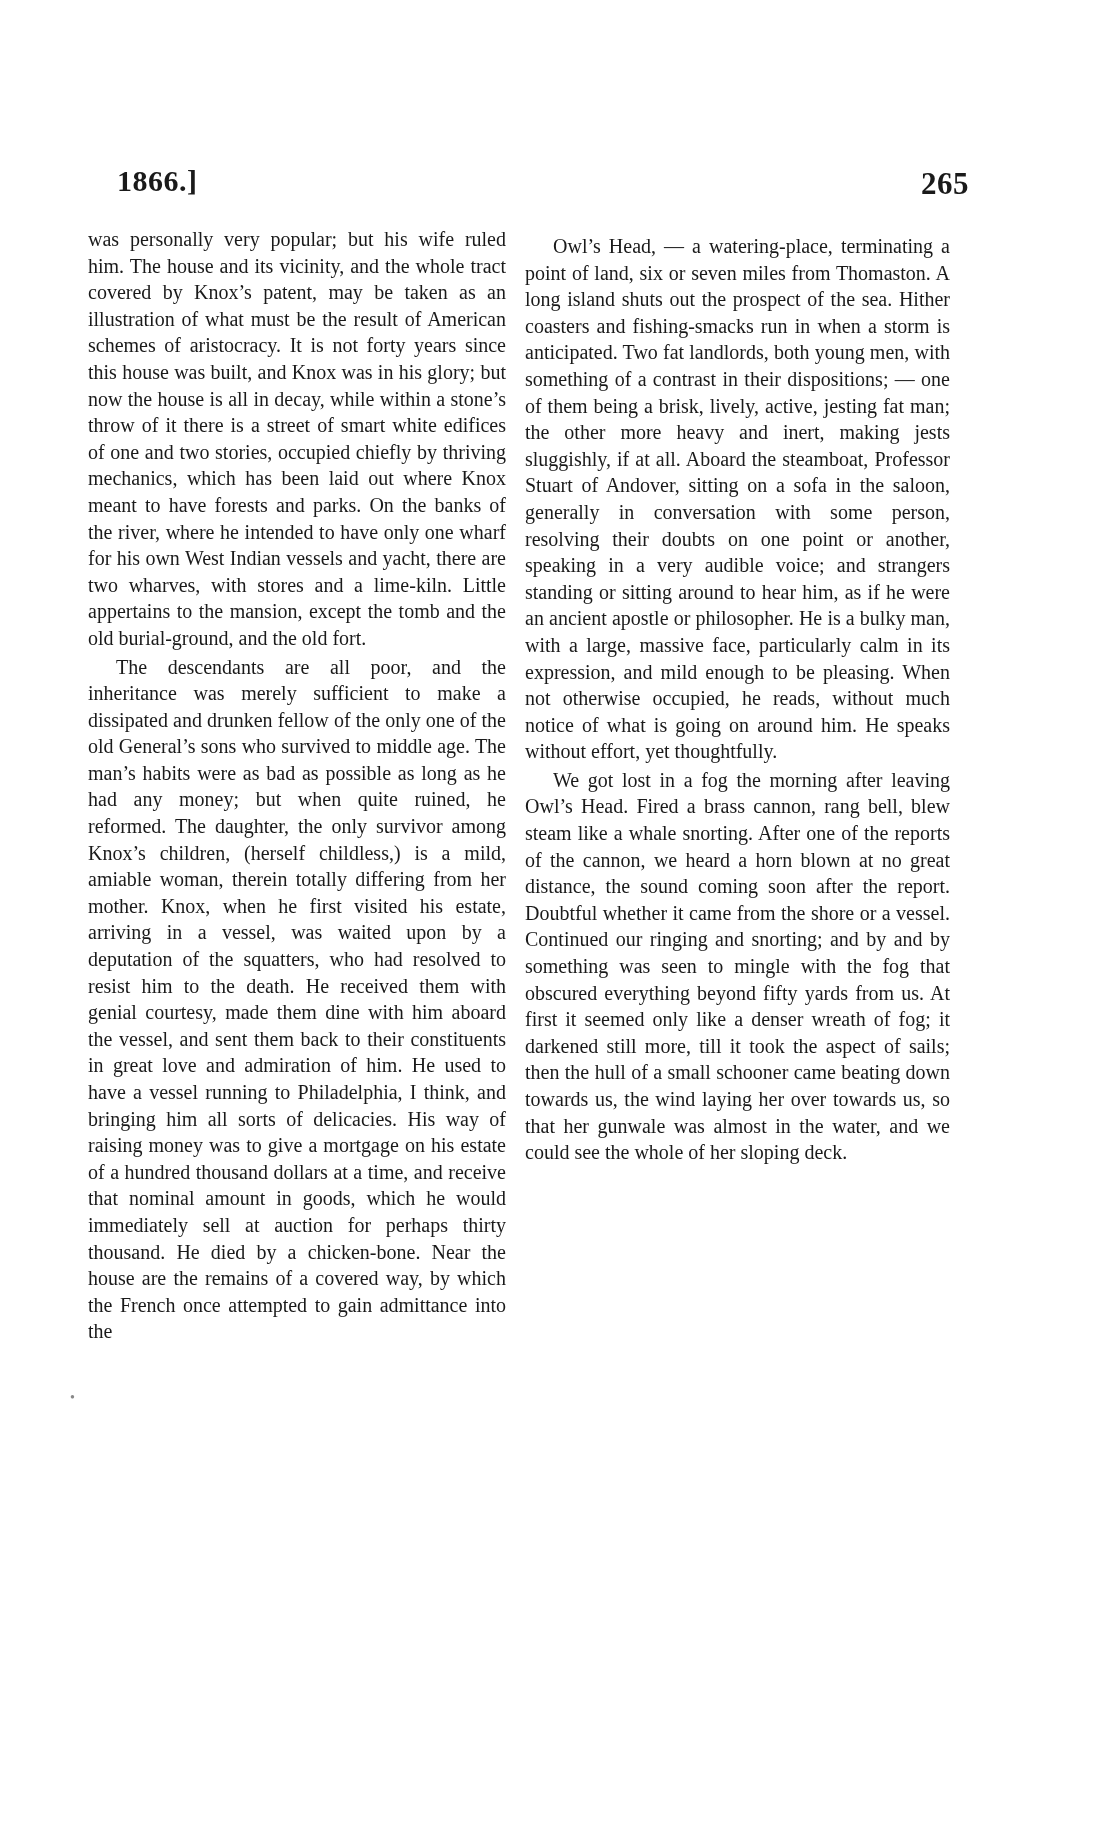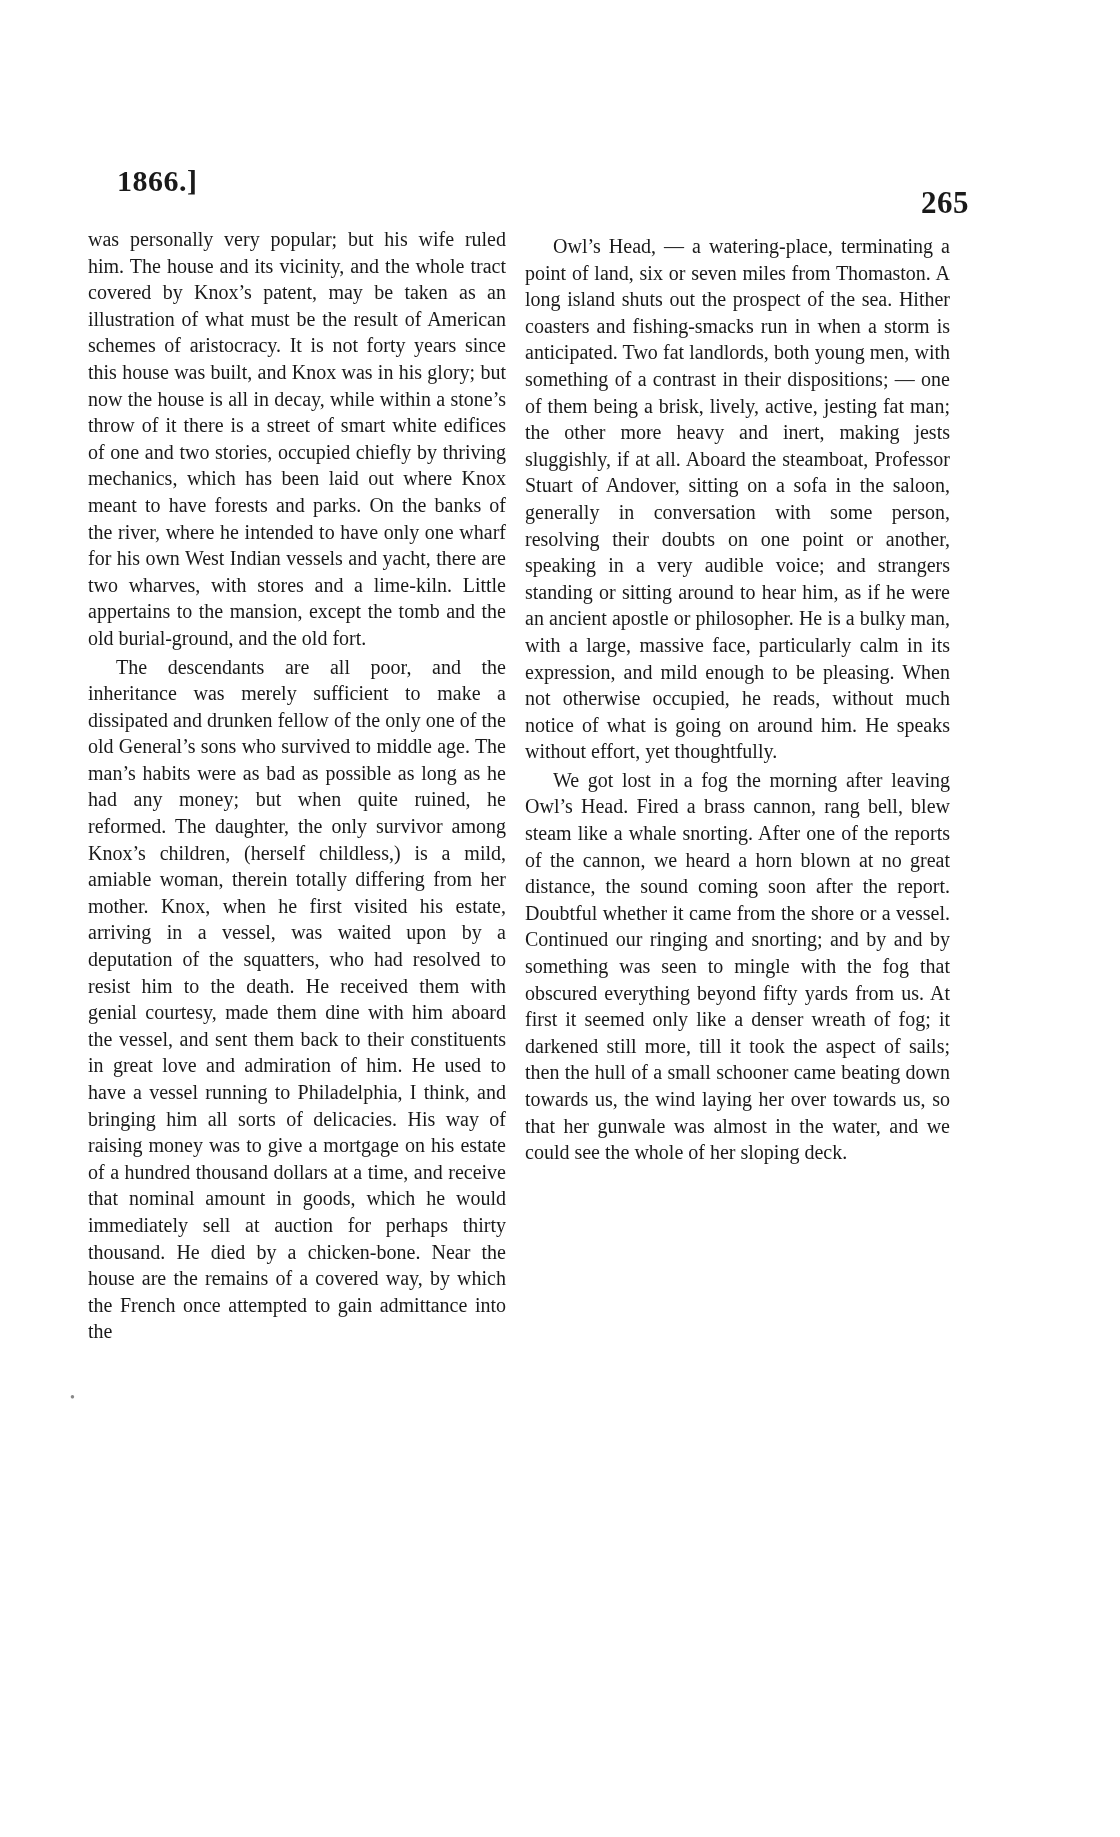--- a/index.html
+++ b/index.html
@@ -1,21 +1,21 @@
 <!DOCTYPE html>
 <html><head>
 <meta charset="utf-8">
 <style>
   html, body { margin: 0; padding: 0; background: #ffffff; }
   body { width: 1120px; height: 1837px; position: relative; overflow: hidden;
          font-family: "Liberation Serif", "DejaVu Serif", serif; color: #1a1a1a; }
   .header { position: absolute; top: 160px; left: 117px; width: 840px; height: 50px; font-weight: bold; }
   .hdr-date { position: absolute; left: 0; top: 4px; font-size: 30px; letter-spacing: 0.5px; }
   .hdr-title { position: absolute; left: 148px; top: 0; font-size: 31px; font-style: italic; letter-spacing: 0.5px; }
-  .hdr-page { position: absolute; right: -12px; top: 25px; font-size: 31px; letter-spacing: 0.5px; }
+  .hdr-page { position: absolute; right: -12px; top: 6px; font-size: 31px; letter-spacing: 0.5px; }
   .col { position: absolute; font-size: 20px; line-height: 26.6px; text-align: justify; }
   .col-left { left: 88px; top: 226px; width: 418px; }
   .col-right { left: 525px; top: 233px; width: 425px; }
   .col p { margin: 0; }
   .col p.indent { text-indent: 28px; }
   .col p + p { margin-top: 2px; }
   .mark { position: absolute; color: #888; font-size: 14px; }
 </style>
 </head>
 <body>

